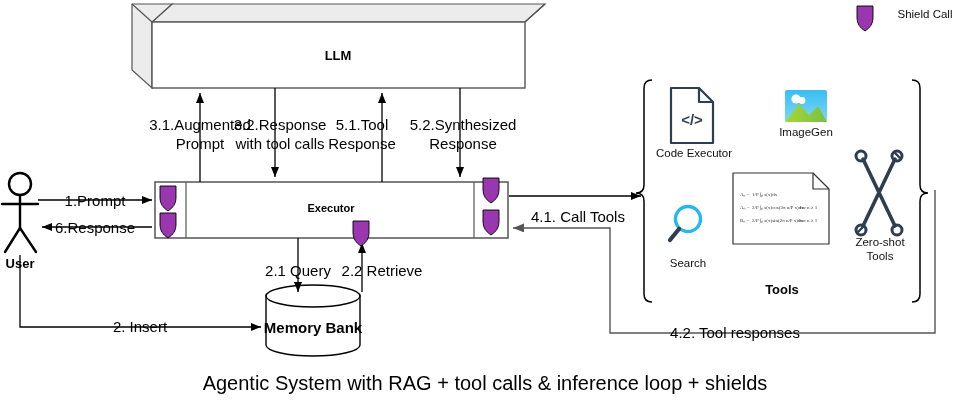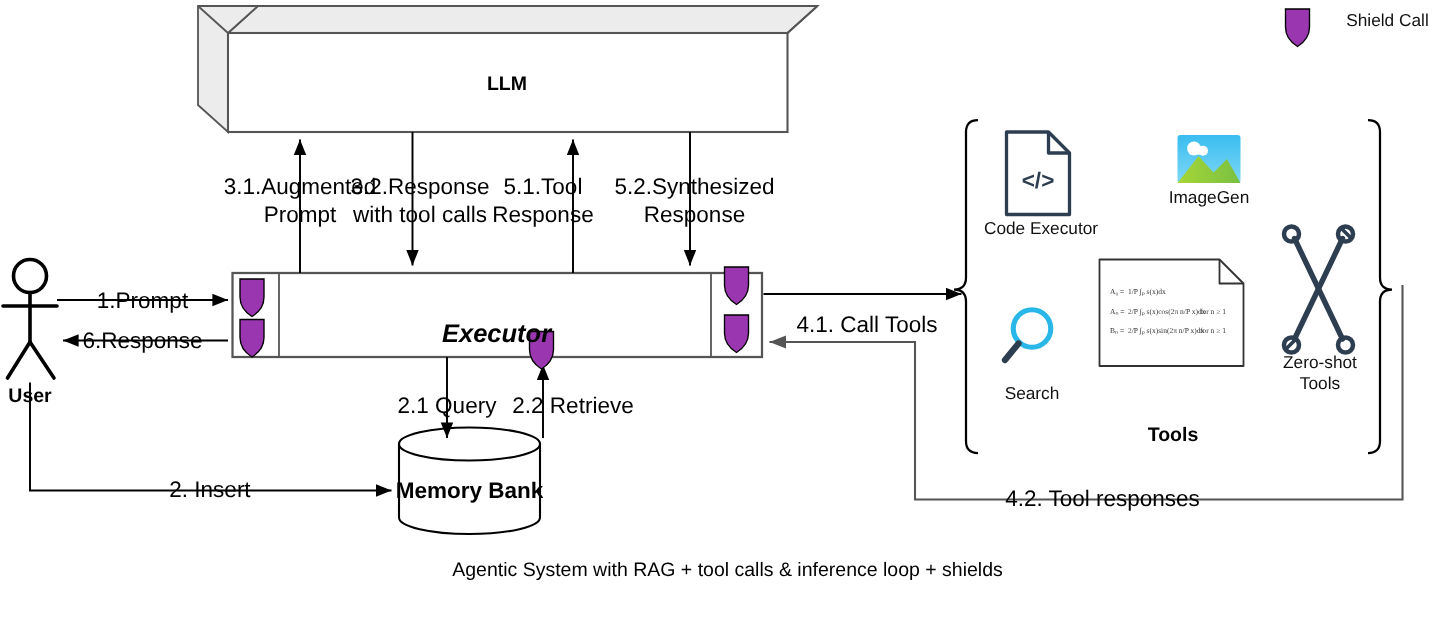--- a/index.html
+++ b/index.html
@@ -30,21 +30,21 @@
     left: 0; top: 0;
     width: 970px; height: 411px;
     pointer-events: none;
   }
   .caption {
     position: absolute;
     left: 0;
     top: 372px;
     width: 970px;
     text-align: center;
-    font-size: 13px;
+    font-size: 20px;
     color: #000;
   }
   .icon-label {
     position: absolute;
     font-size: 11.5px;
     color: #111;
     text-align: center;
     line-height: 1.2;
   }
 </style>
@@ -184,21 +184,21 @@
       <path d="M160,213 L176,213 L176,225 q0,8 -8,13 q-8,-5 -8,-13 Z"></path>
       <path d="M483,178 L499,178 L499,190 q0,8 -8,13 q-8,-5 -8,-13 Z"></path>
       <path d="M483,210 L499,210 L499,222 q0,8 -8,13 q-8,-5 -8,-13 Z"></path>
       <path d="M353,221 L369,221 L369,233 q0,8 -8,13 q-8,-5 -8,-13 Z"></path>
       <path d="M857,6 L873,6 L873,18 q0,8 -8,13 q-8,-5 -8,-13 Z"></path>
     </g>
   </svg>
 
   <div class="lbl bold" style="left:278px; top:48px; width:120px; font-size:13px;">LLM</div>
 
-  <div class="lbl bold" style="left:271px; top:212px; width:120px; font-size:17px;font-style:italic;">Executor</div>
+  <div class="lbl bold" style="left:271px; top:202px; width:120px; font-size:11px;">Executor</div>
 
   <div class="lbl bold" style="left:253px; top:319px; width:120px; font-size:15px;">Memory Bank</div>
 
   <div class="lbl bold" style="left:-10px; top:256px; width:60px; font-size:13px;">User</div>
 
   <div class="lbl bold" style="left:722px; top:282px; width:120px; font-size:13px;">Tools</div>
 
   <div class="lbl" style="left:40px; top:192px; width:110px;">1.Prompt</div>
 
   <div class="lbl" style="left:40px; top:219px; width:110px;">6.Response</div>

